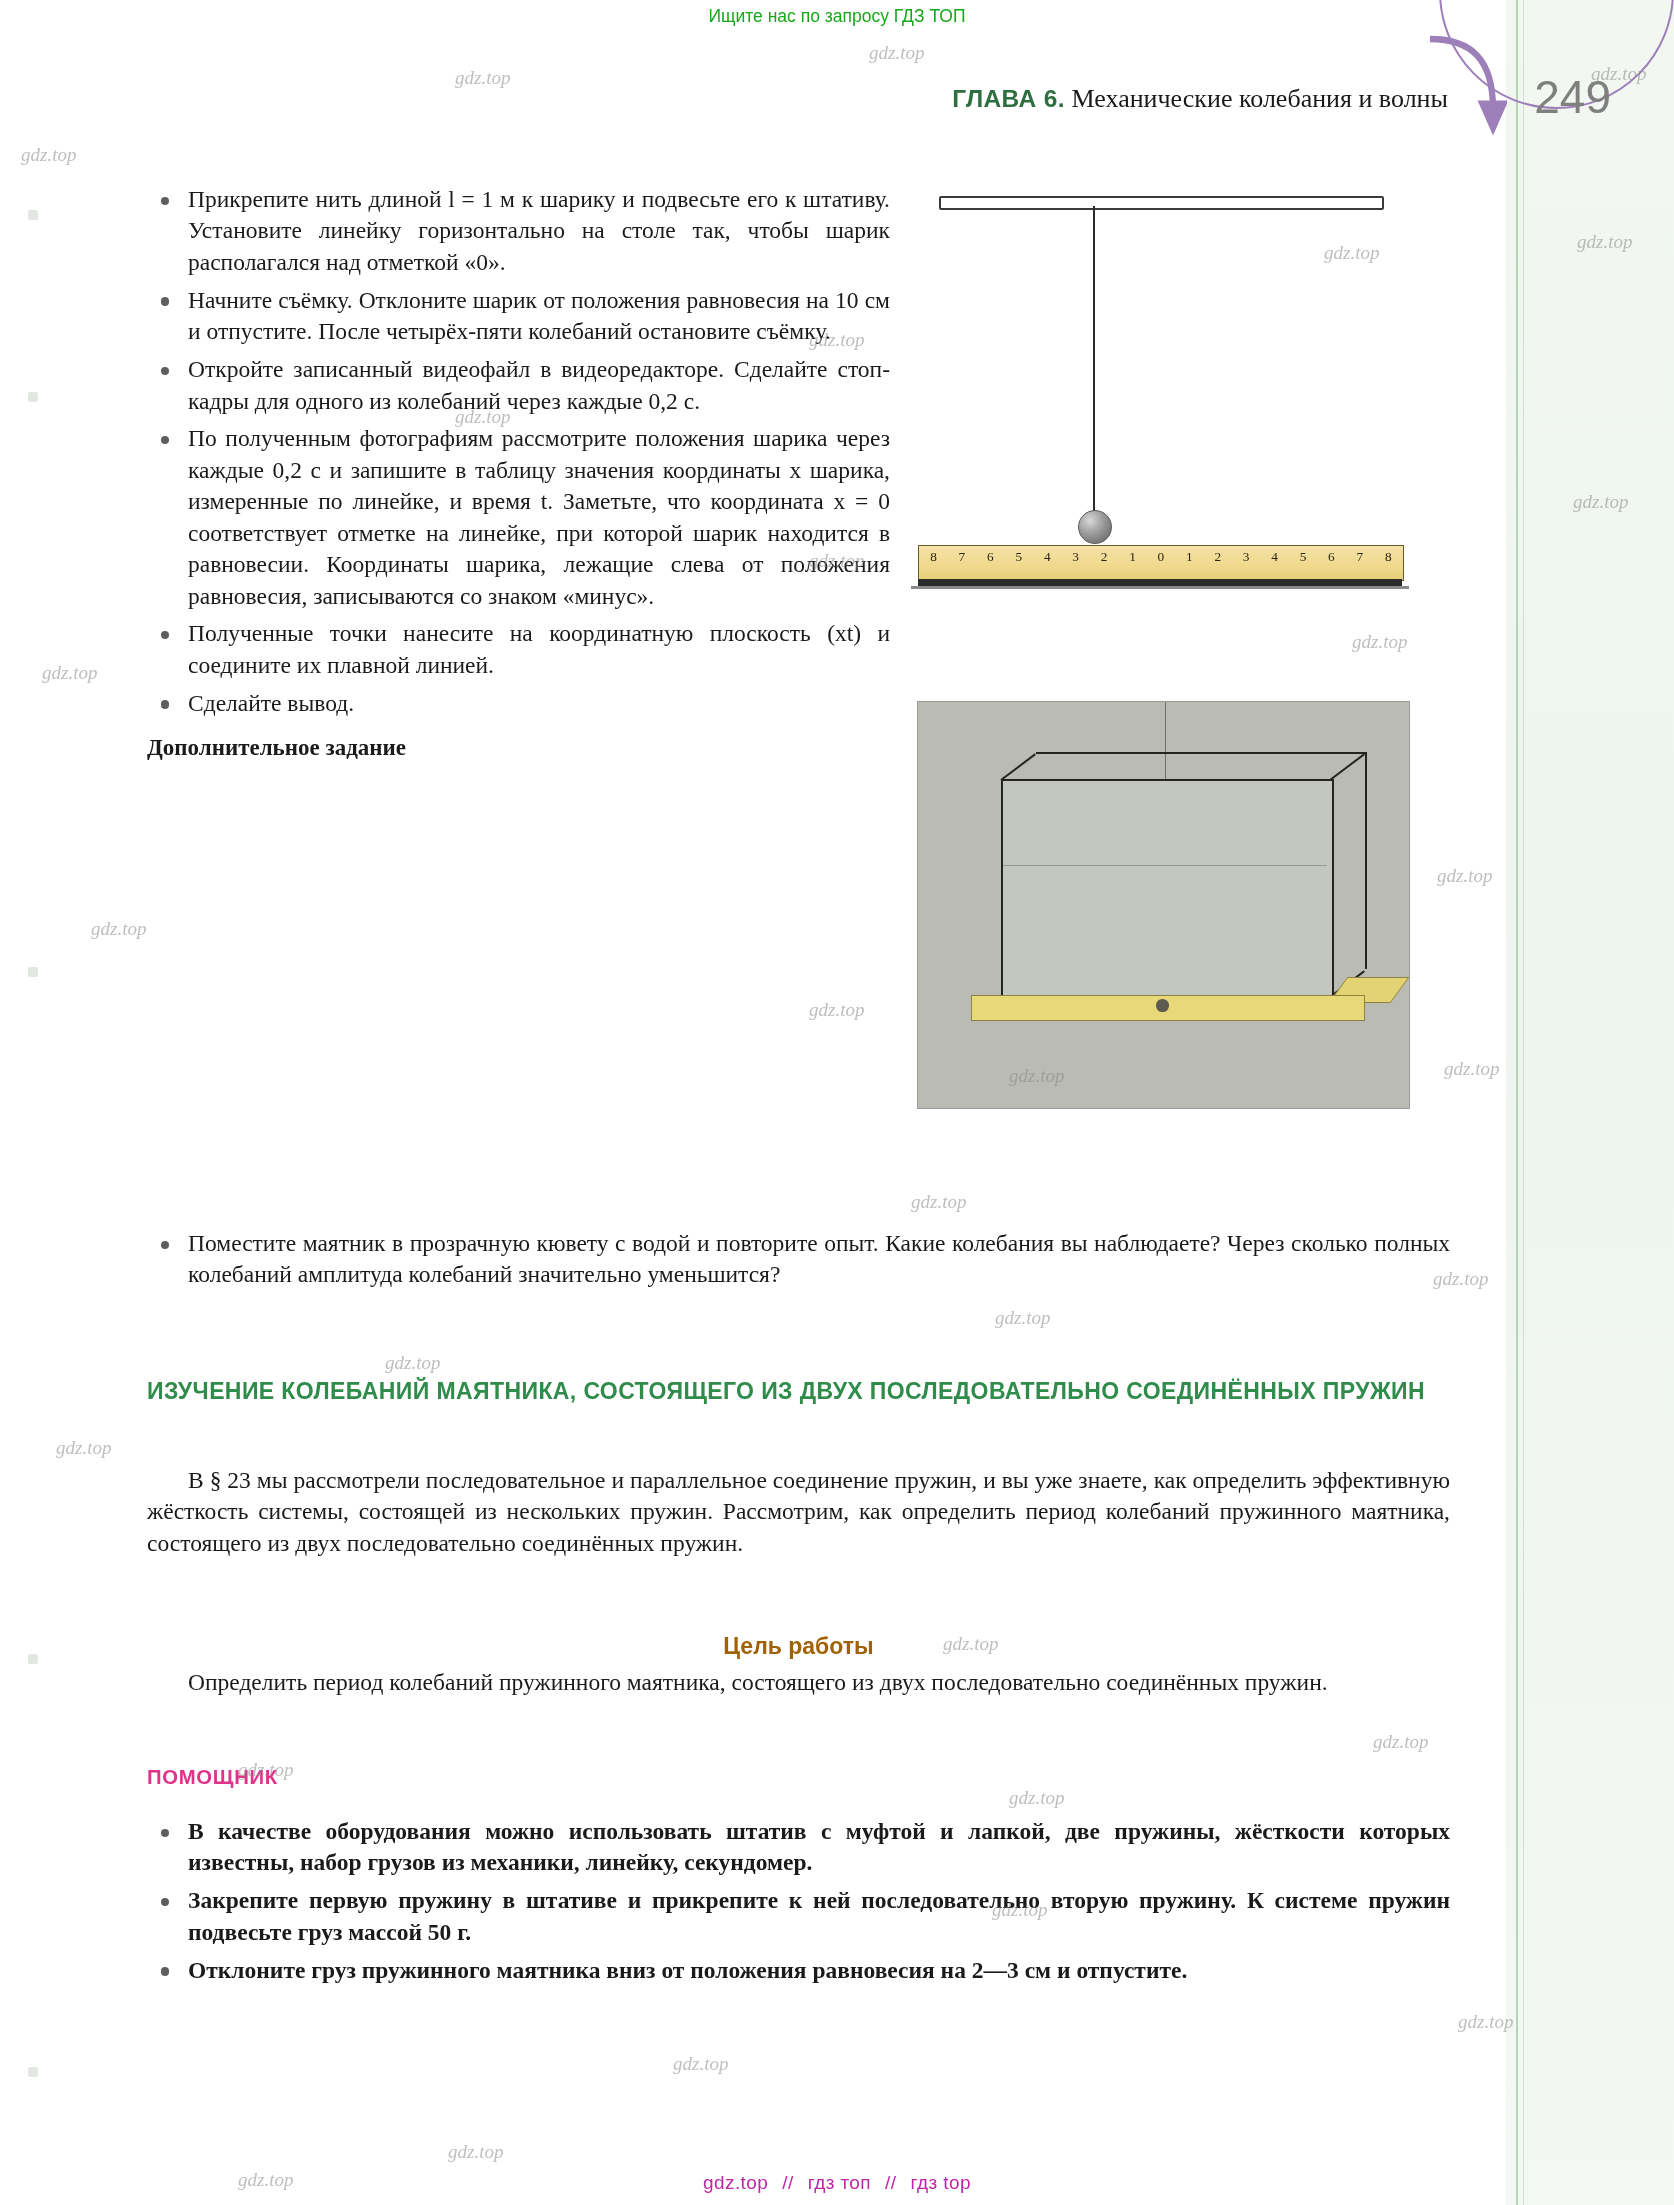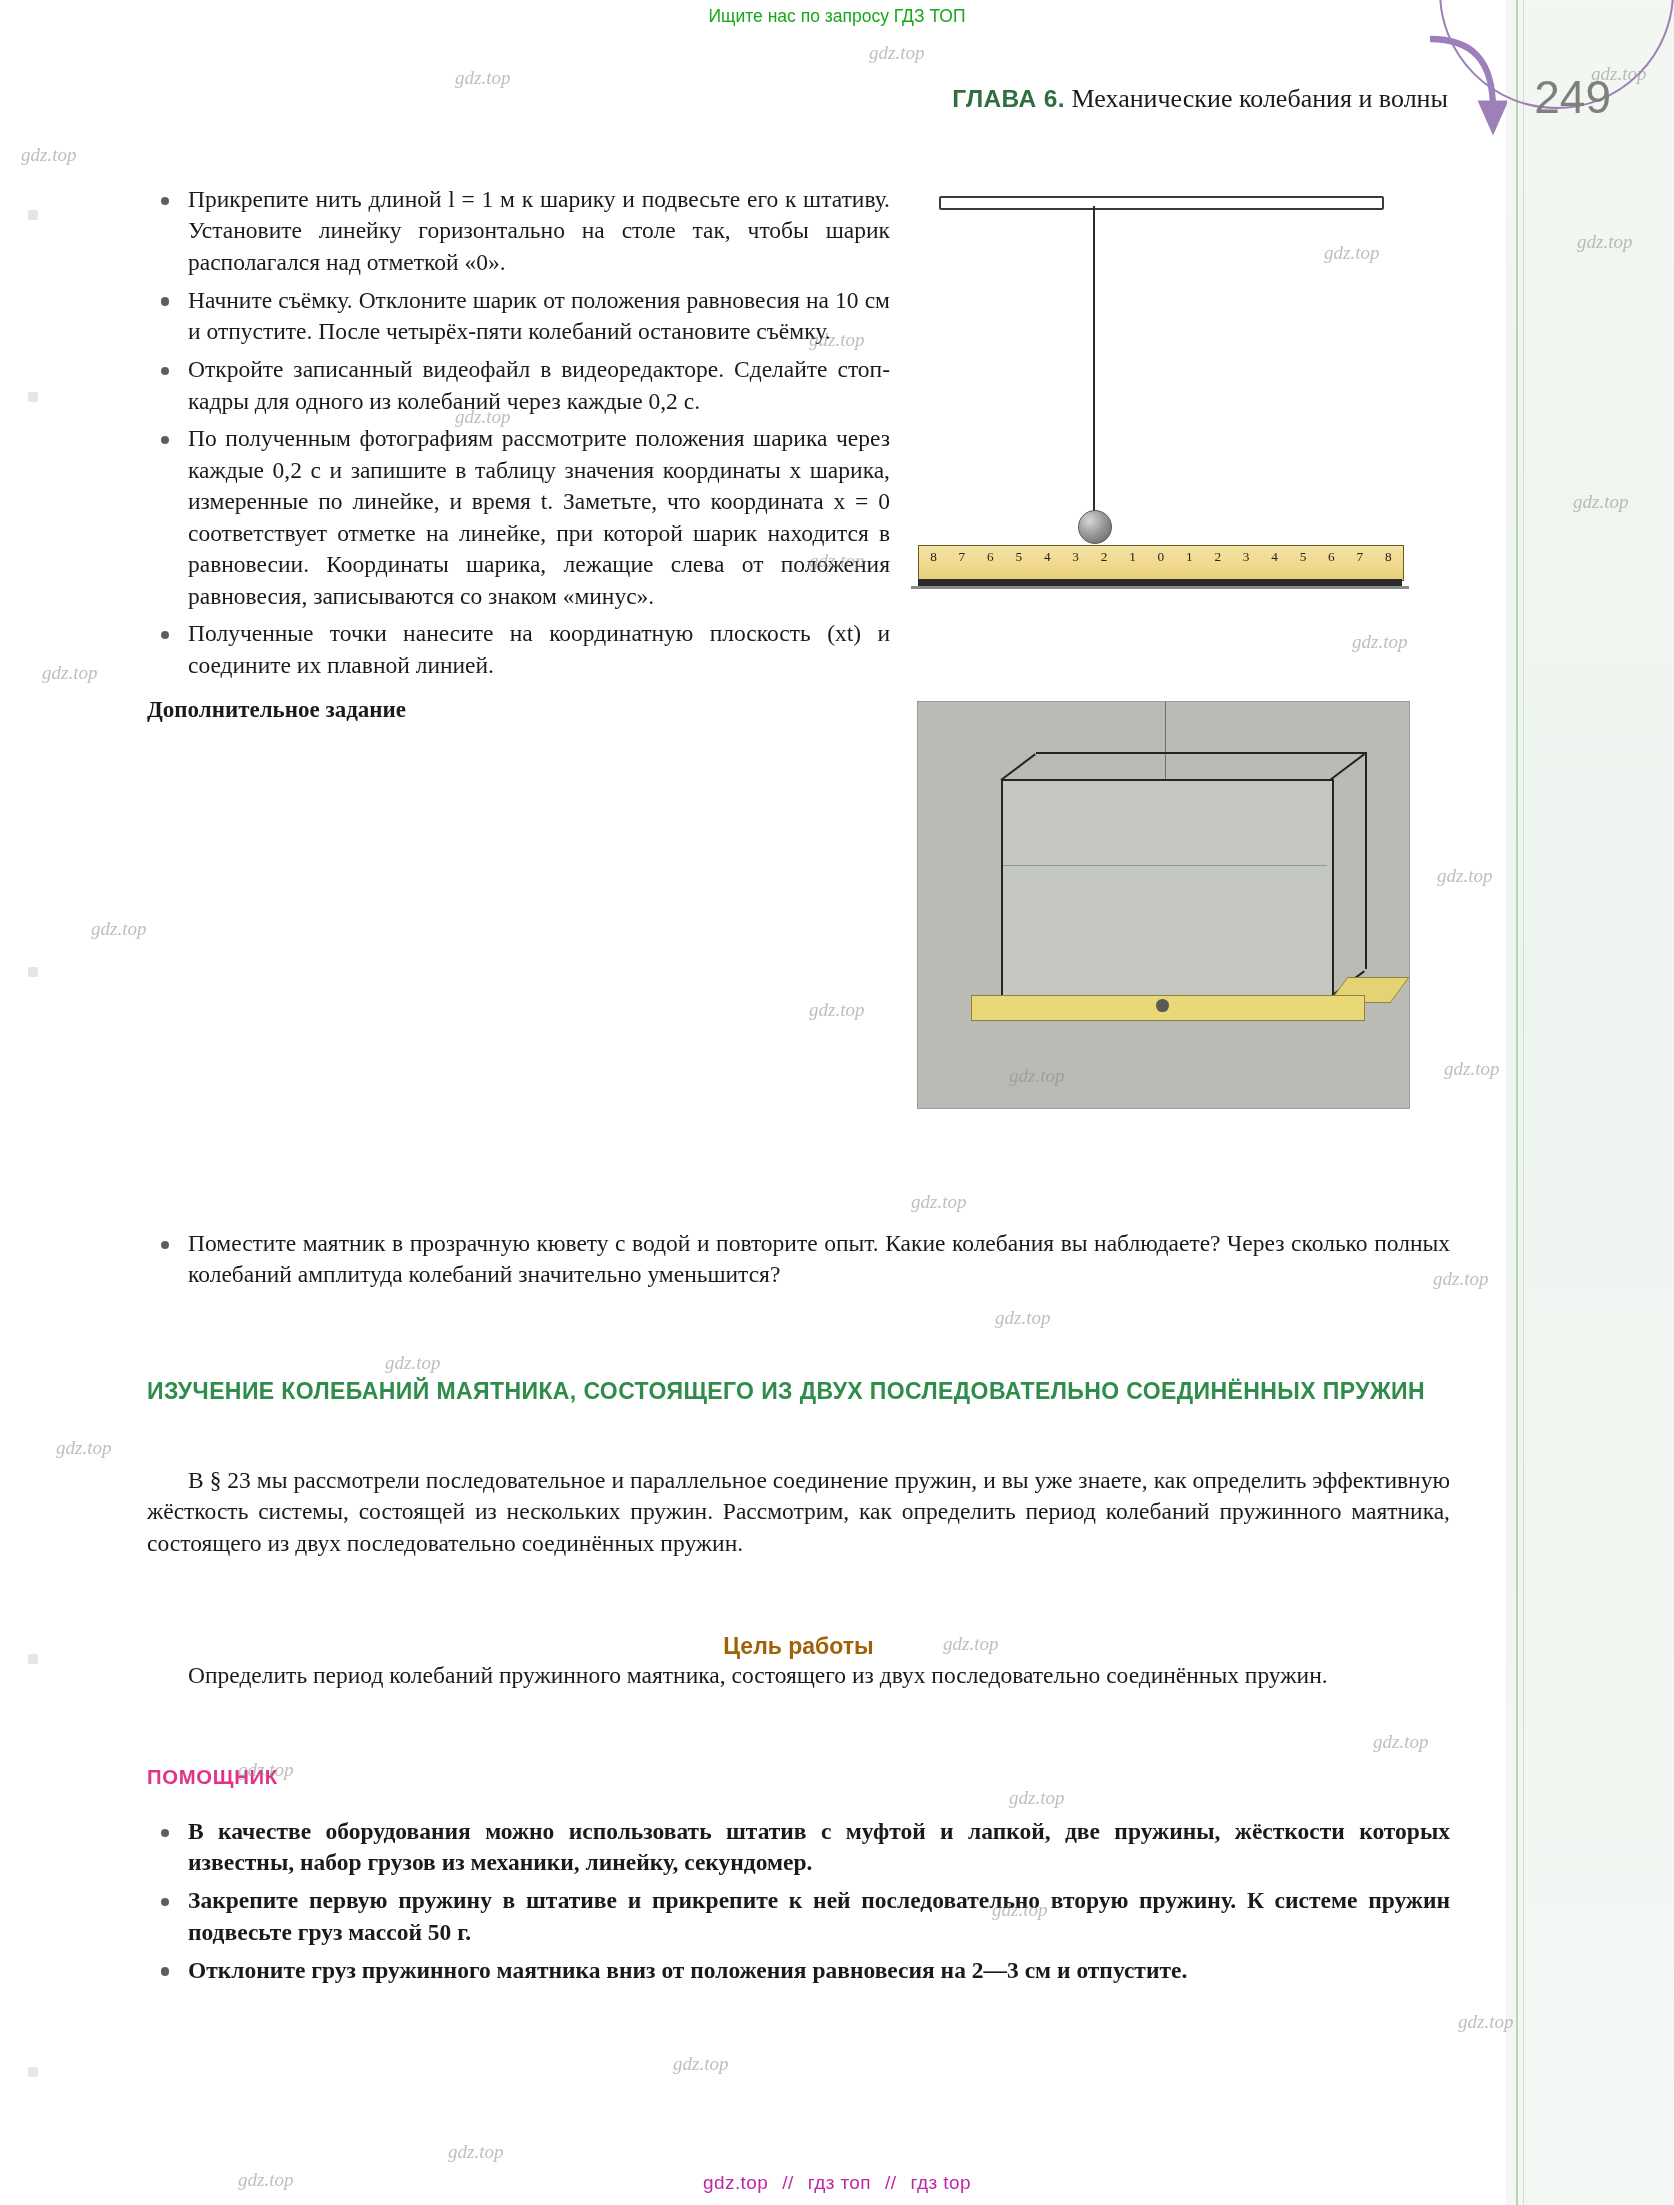--- a/index.html
+++ b/index.html
@@ -387,41 +387,42 @@
   <div class="page-number">249</div>
 </div>
 
 <div class="col">
   <ul class="bullets">
     <li>Прикрепите нить длиной l = 1 м к шарику и подвесьте его к штативу. Установите линейку горизонтально на столе так, чтобы шарик располагался над отметкой «0».</li>
     <li>Начните съёмку. Отклоните шарик от положения равновесия на 10 см и отпустите. После четырёх-пяти колебаний остановите съёмку.</li>
     <li>Откройте записанный видеофайл в видеоредакторе. Сделайте стоп-кадры для одного из колебаний через каждые 0,2 с.</li>
     <li>По полученным фотографиям рассмотрите положения шарика через каждые 0,2 с и запишите в таблицу значения координаты x шарика, измеренные по линейке, и время t. Заметьте, что координата x = 0 соответствует отметке на линейке, при которой шарик находится в равновесии. Координаты шарика, лежащие слева от положения равновесия, записываются со знаком «минус».</li>
     <li>Полученные точки нанесите на координатную плоскость (xt) и соедините их плавной линией.</li>
+    <li>Сделайте вывод.</li>
   </ul>
   <div class="subhead-bold">Дополнительное задание</div>
 </div>
 
 <div class="wide" style="top:1228px;">
   <ul class="bullets">
     <li>Поместите маятник в прозрачную кювету с водой и повторите опыт. Какие колебания вы наблюдаете? Через сколько полных колебаний амплитуда колебаний значительно уменьшится?</li>
   </ul>
 </div>
 
 <div class="wide" style="top:1377px;">
   <div class="section-title">ИЗУЧЕНИЕ КОЛЕБАНИЙ МАЯТНИКА, СОСТОЯЩЕГО ИЗ ДВУХ ПОСЛЕДОВАТЕЛЬНО СОЕДИНЁННЫХ ПРУЖИН</div>
 </div>
 
 <div class="wide" style="top:1465px;">
   <p class="body-par">В § 23 мы рассмотрели последовательное и параллельное соединение пружин, и вы уже знаете, как определить эффективную жёсткость системы, состоящей из нескольких пружин. Рассмотрим, как определить период колебаний пружинного маятника, состоящего из двух последовательно соединённых пружин.</p>
 </div>
 
 <div class="wide" style="top:1633px;">
   <div class="green-head">Цель работы</div>
-  <p class="body-par" style="">Определить период колебаний пружинного маятника, состоящего из двух последовательно соединённых пружин.</p>
+  <p class="body-par" style="margin-top:7px;">Определить период колебаний пружинного маятника, состоящего из двух последовательно соединённых пружин.</p>
 </div>
 
 <div class="wide" style="top:1766px;">
   <div class="pink-head">ПОМОЩНИК</div>
   <ul class="bullets" style="margin-top:27px;font-weight:bold;">
     <li>В качестве оборудования можно использовать штатив с муфтой и лапкой, две пружины, жёсткости которых известны, набор грузов из механики, линейку, секундомер.</li>
     <li>Закрепите первую пружину в штативе и прикрепите к ней последовательно вторую пружину. К системе пружин подвесьте груз массой 50 г.</li>
     <li>Отклоните груз пружинного маятника вниз от положения равновесия на 2—3 см и отпустите.</li>
   </ul>
 </div>

